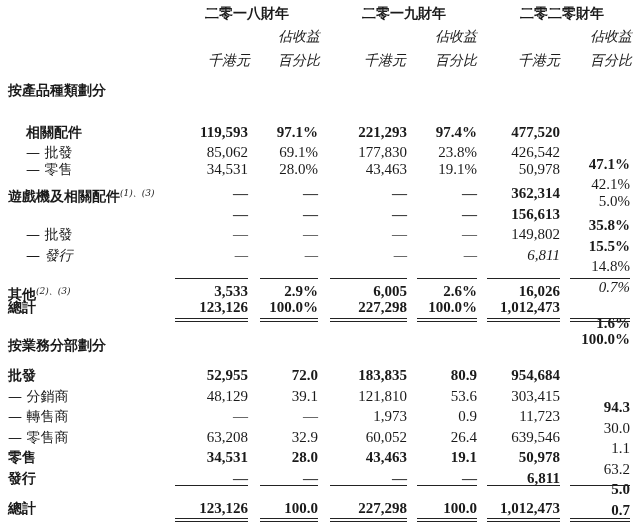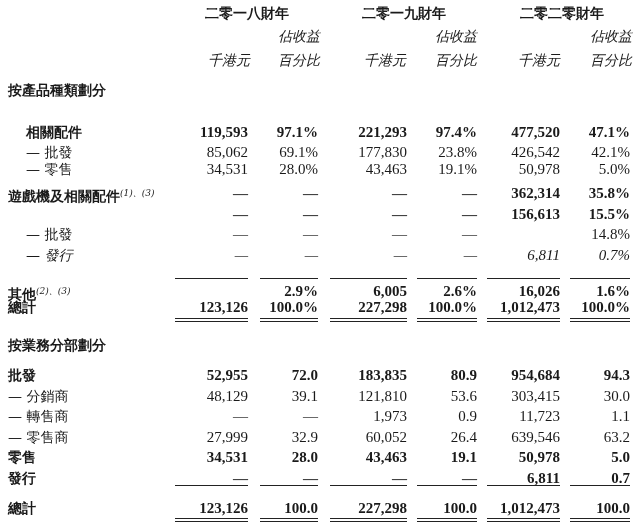--- a/index.html
+++ b/index.html
@@ -19,21 +19,21 @@
   .cell {
     position: absolute; top: 0; height: 22px; line-height: 22px;
     text-align: right; font-family: "Liberation Serif", serif; font-size: 15px; white-space: nowrap;
   }
   .cell.bold { font-weight: bold; }
   .c1 { left: 175px; width: 73px; }
   .c2 { left: 260px; width: 58px; }
   .c3 { left: 330px; width: 77px; }
   .c4 { left: 417px; width: 60px; }
   .c5 { left: 487px; width: 73px; }
-  .c6 { left: 570px; width: 60px; }
+  .c6 { left: 570px; width: 60px; margin-top: 32px; }
   .dash { color: #333; }
   .line-single { position: absolute; height: 1px; background: #222; }
   .line-double { position: absolute; height: 4px; border-top: 1px solid #222; border-bottom: 1px solid #222; box-sizing: border-box; }
 </style>
 </head>
 <body>
 
 <div class="page">
 
   <div class="hdr-year" style="left:205px;">二零一八財年</div>
@@ -107,33 +107,35 @@
         <span class="cell c4 bold dash">—</span>
         <span class="cell c5 bold">156,613</span>
         <span class="cell c6 bold">15.5%</span>
       </div>
       <div class="row" style="top: 223px;">
         <span class="lbl ind1"><span>— 批發</span></span>
         <span class="cell c1 dash">—</span>
         <span class="cell c2 dash">—</span>
         <span class="cell c3 dash">—</span>
         <span class="cell c4 dash">—</span>
+        <span class="cell c5">149,802</span>
         <span class="cell c6">14.8%</span>
       </div>
       <div class="row" style="top: 244px; font-style: italic;">
         <span class="lbl ind1"><span>— 發行</span></span>
         <span class="cell c1 dash">—</span>
         <span class="cell c2 dash">—</span>
         <span class="cell c3 dash">—</span>
         <span class="cell c4 dash">—</span>
         <span class="cell c5">6,811</span>
         <span class="cell c6">0.7%</span>
       </div>
       <div class="row" style="top: 280px;">
         <span class="lbl bold"><span>其他</span><sup>(2)、(3)</sup></span>
+        <span class="cell c1 bold">3,533</span>
         <span class="cell c2 bold">2.9%</span>
         <span class="cell c3 bold">6,005</span>
         <span class="cell c4 bold">2.6%</span>
         <span class="cell c5 bold">16,026</span>
         <span class="cell c6 bold">1.6%</span>
       </div>
     </div>
 
   <div class="line-single" style="left:175px; width:73px; top:278px;"></div>
   <div class="line-single" style="left:260px; width:58px; top:278px;"></div>
@@ -185,21 +187,21 @@
         <span class="lbl"><span>— 轉售商</span></span>
         <span class="cell c1 dash">—</span>
         <span class="cell c2 dash">—</span>
         <span class="cell c3">1,973</span>
         <span class="cell c4">0.9</span>
         <span class="cell c5">11,723</span>
         <span class="cell c6">1.1</span>
       </div>
       <div class="row" style="top: 425.5px;">
         <span class="lbl"><span>— 零售商</span></span>
-        <span class="cell c1">27,999</span>
+        <span class="cell c1">63,208</span>
         <span class="cell c2">32.9</span>
         <span class="cell c3">60,052</span>
         <span class="cell c4">26.4</span>
         <span class="cell c5">639,546</span>
         <span class="cell c6">63.2</span>
       </div>
       <div class="row" style="top: 446px;">
         <span class="lbl bold"><span>零售</span></span>
         <span class="cell c1 bold">34,531</span>
         <span class="cell c2 bold">28.0</span>

